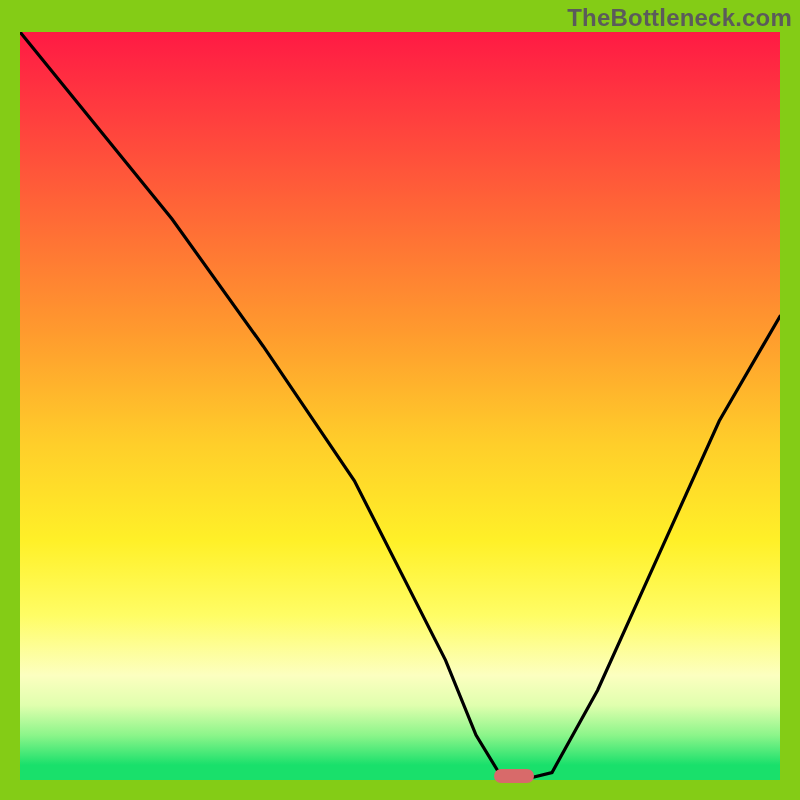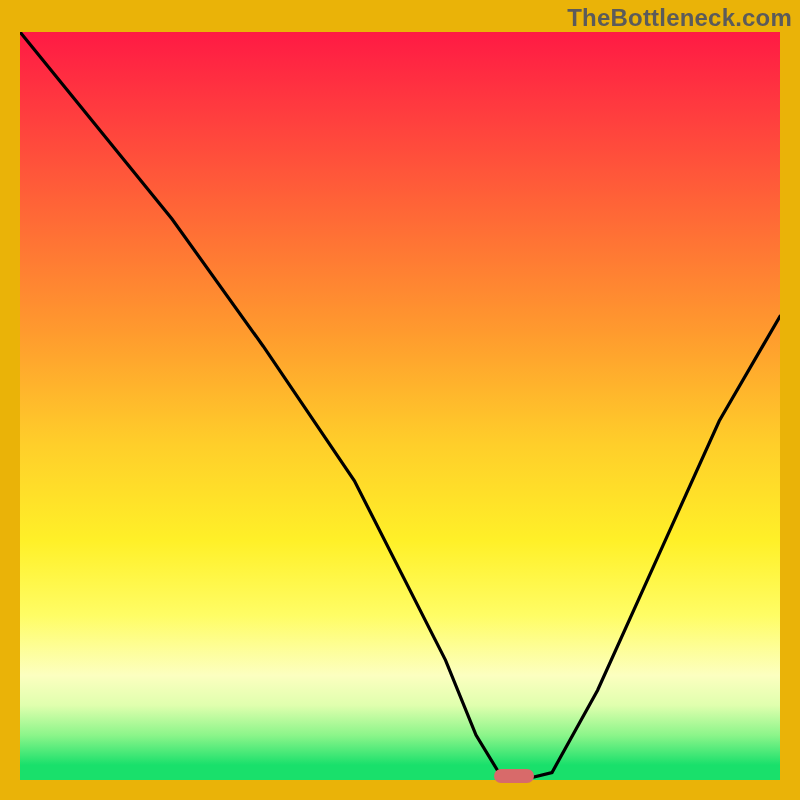--- a/index.html
+++ b/index.html
@@ -1,21 +1,21 @@
 <!DOCTYPE html>
 <html><head>
 <meta charset="utf-8">
 <style>
   * { margin: 0; padding: 0; box-sizing: border-box; }
   html, body { width: 800px; height: 800px; overflow: hidden; background: #000; }
   .frame {
     position: relative;
     width: 800px;
     height: 800px;
-    background: #eab308;
+    background: #84cc16;
   }
   .watermark {
     position: absolute;
     top: 4px;
     right: 8px;
     font-family: Arial, Helvetica, sans-serif;
     font-size: 24px;
     font-weight: 600;
     color: #5b5b5b;
     letter-spacing: 0.2px;

